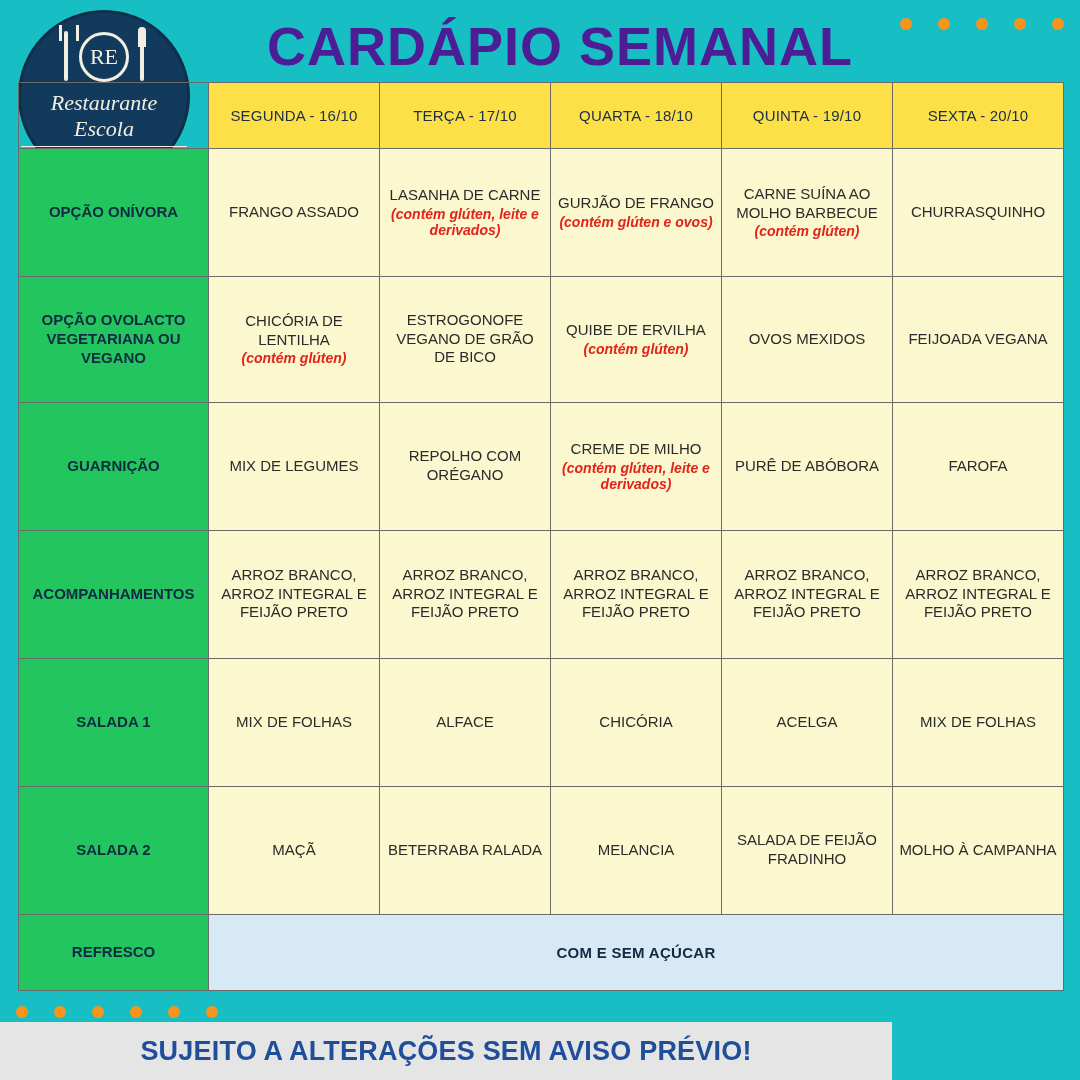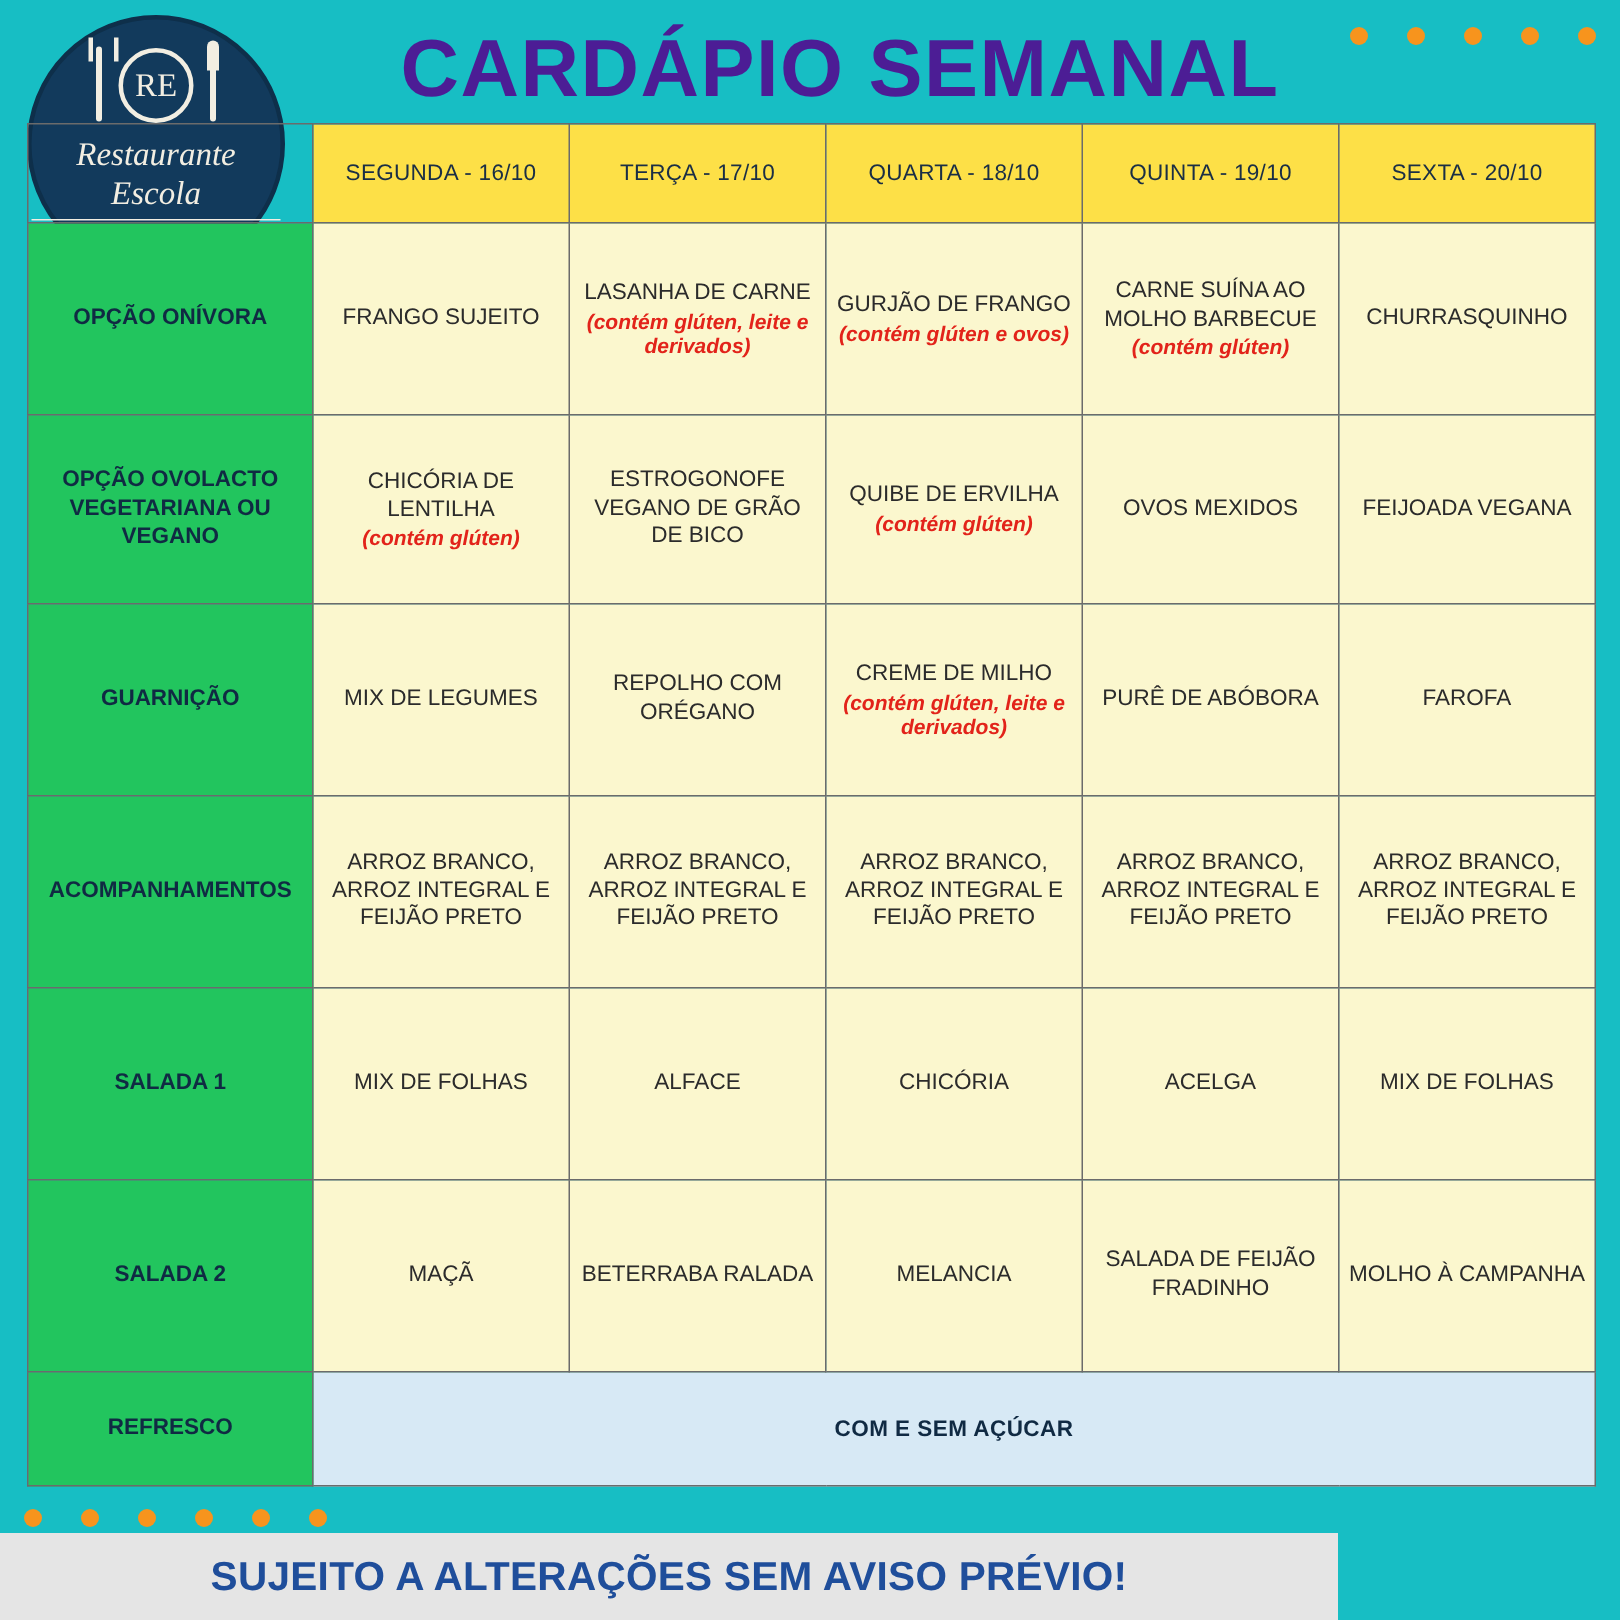--- a/index.html
+++ b/index.html
@@ -234,21 +234,21 @@
       <th class="daycol">TERÇA - 17/10</th>
       <th class="daycol">QUARTA - 18/10</th>
       <th class="daycol">QUINTA - 19/10</th>
       <th class="daycol">SEXTA - 20/10</th>
     </tr>
   </thead>
   <tbody>
     <tr class="r-onivora">
       <td class="rowlabel">OPÇÃO ONÍVORA</td>
       <td class="cell">
-        <span>FRANGO SUJEITO</span>
+        <span>FRANGO ASSADO</span>
         <span class="note"></span>
       </td>
       <td class="cell">
         <span>LASANHA DE CARNE</span>
         <span class="note">(contém glúten, leite e derivados)</span>
       </td>
       <td class="cell">
         <span>GURJÃO DE FRANGO</span>
         <span class="note">(contém glúten e ovos)</span>
       </td>

